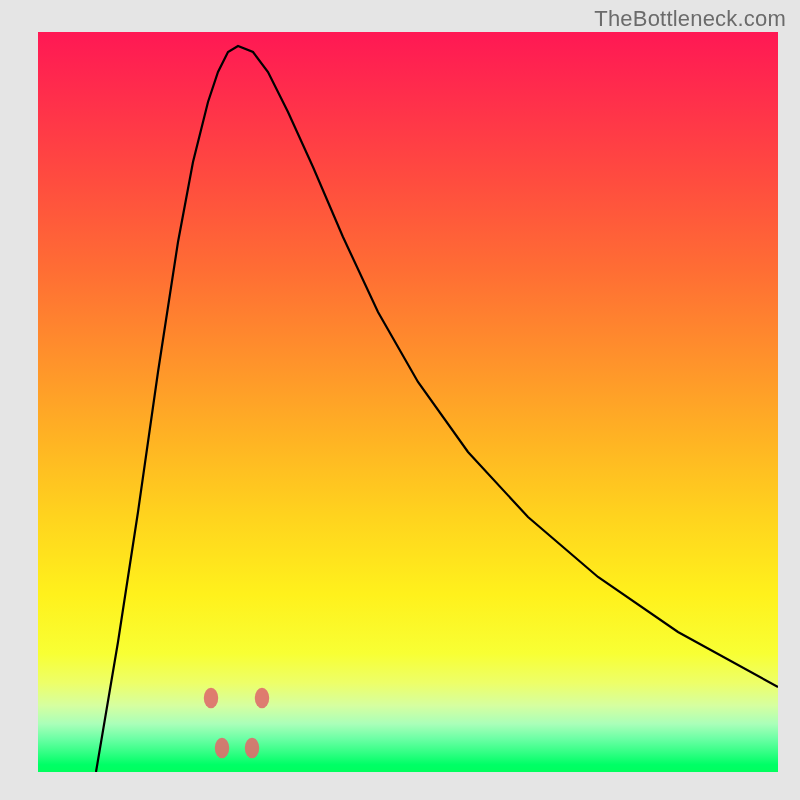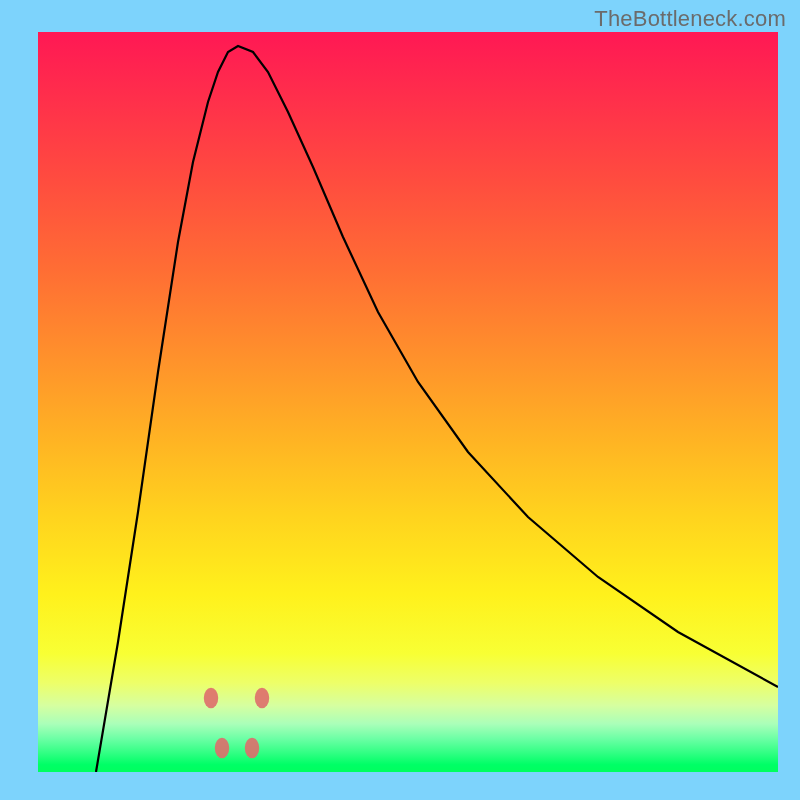--- a/index.html
+++ b/index.html
@@ -10,21 +10,21 @@
     background: #000;
     overflow: hidden;
     font-family: Arial, Helvetica, sans-serif;
   }
   .frame {
     position: absolute;
     left: 0;
     top: 0;
     width: 800px;
     height: 800px;
-    background: #7dd3fc;
+    background: #e5e5e5;
   }
   .plot {
     position: absolute;
     left: 38px;
     top: 32px;
     width: 740px;
     height: 740px;
     overflow: hidden;
   }
   .gradient {

